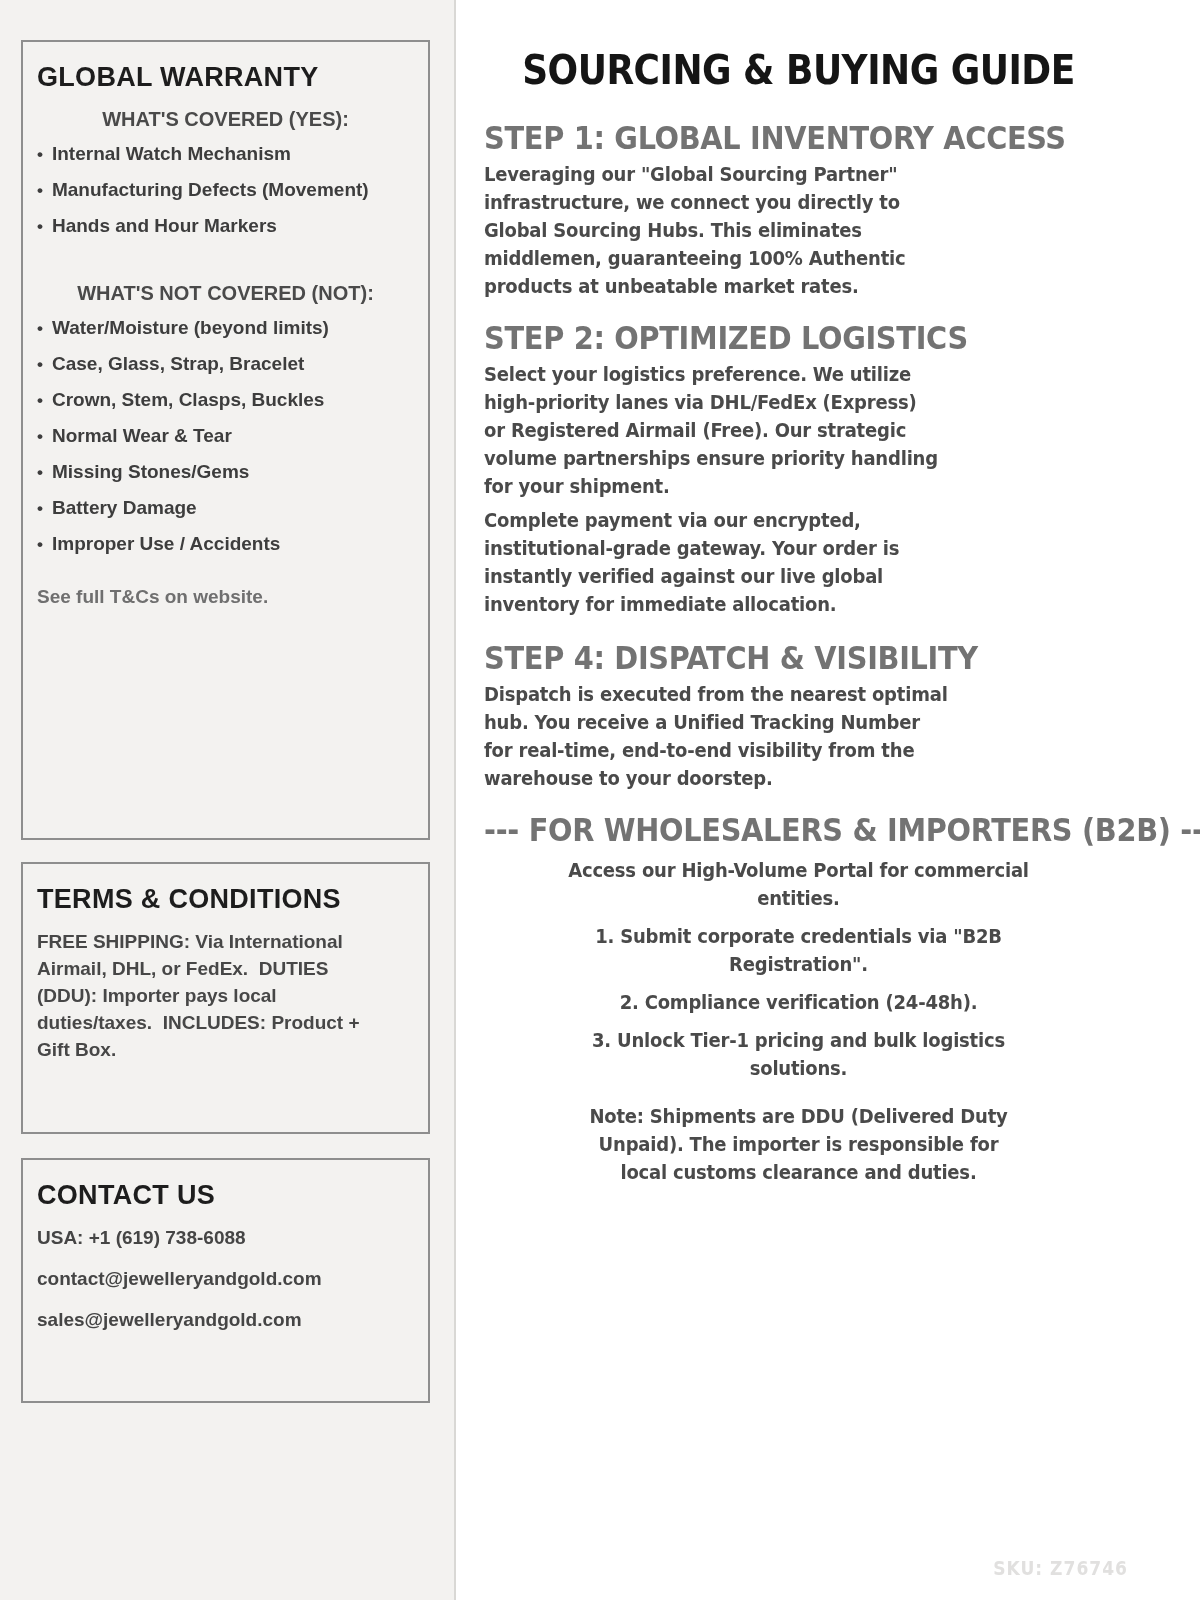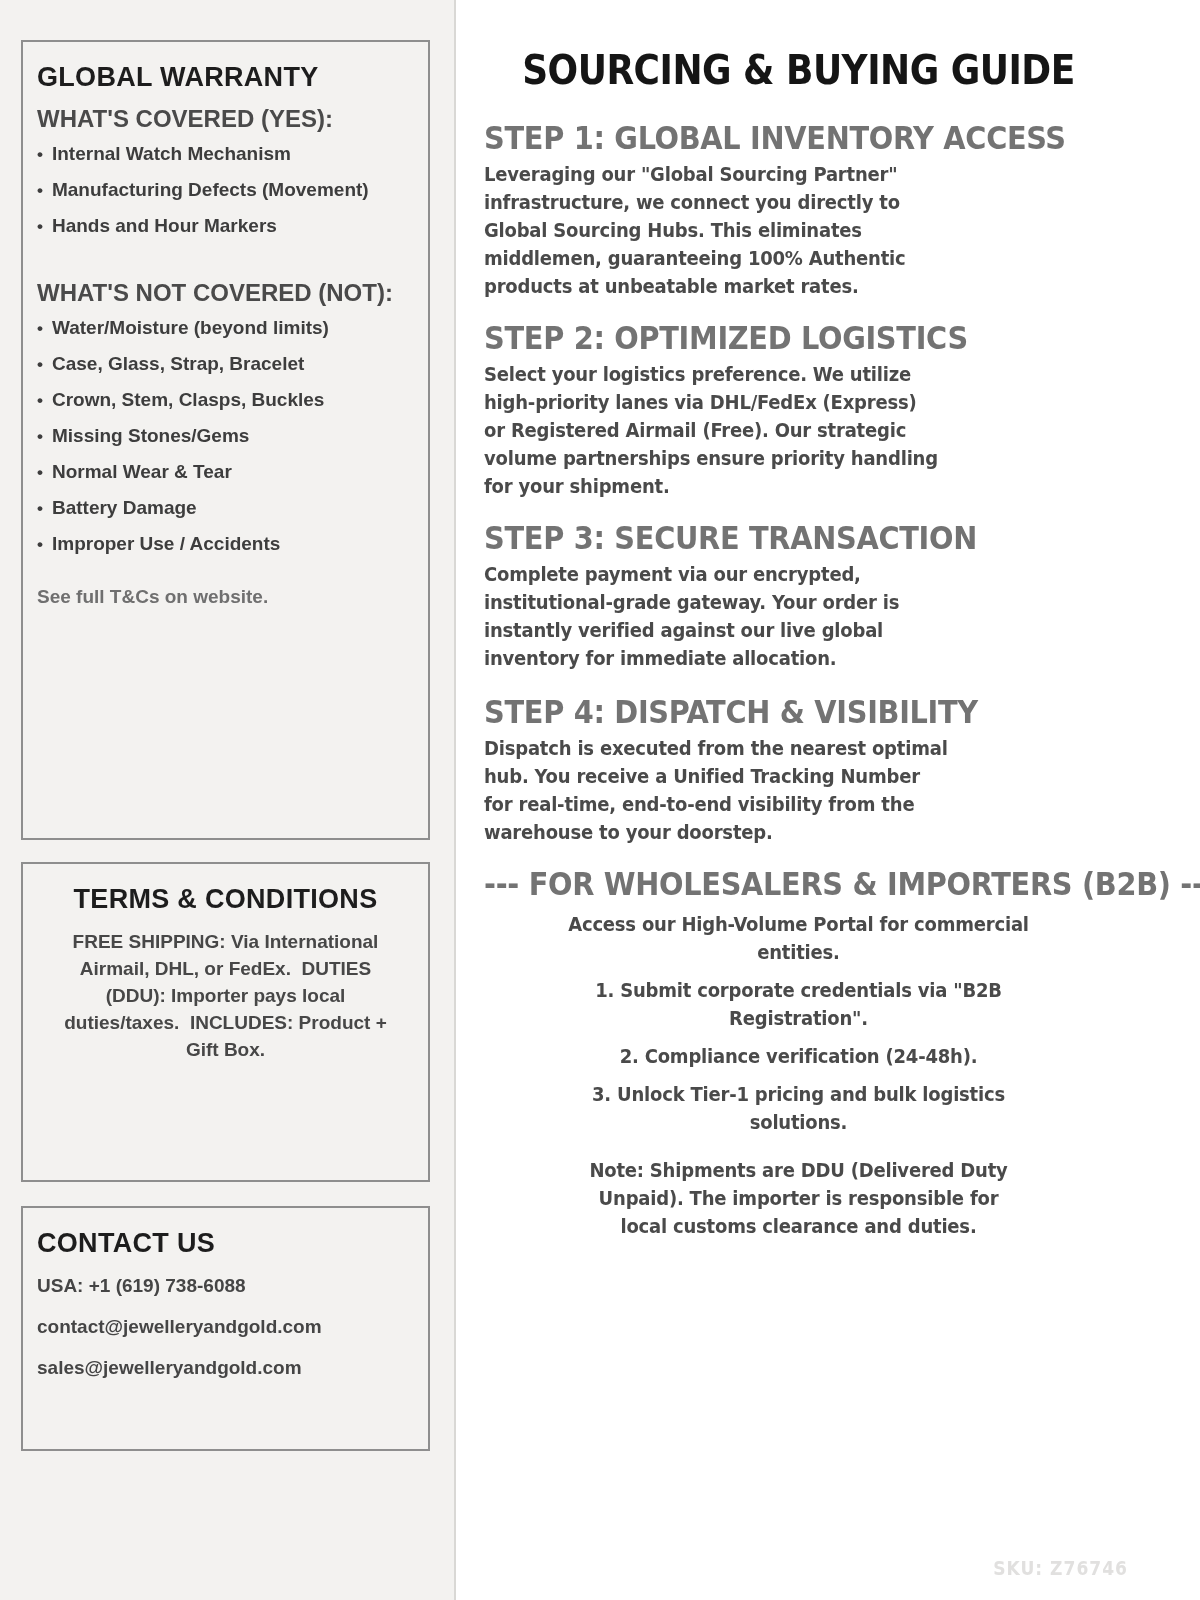--- a/index.html
+++ b/index.html
@@ -11,29 +11,29 @@
   .sidebar{
     position:absolute;left:0;top:0;width:456px;height:1600px;
     background:#f3f2f0;border-right:2px solid #d9d8d5;
     box-sizing:border-box;padding:40px 24px 0 21px;
   }
   .panel{
     border:2px solid #8e8e8e;box-sizing:border-box;
     padding:12px 14px;background:#f3f2f0;
   }
   .panel--warranty{height:800px;margin-bottom:22px;}
-  .panel--terms{height:320px;margin-bottom:24px;text-align:center;}
+  .panel--terms{height:272px;margin-bottom:24px;}
   .panel--contact{height:245px;}
   .panel-title{
     font-size:27px;font-weight:bold;color:#1d1d1d;
     line-height:34px;margin:6px 0 12px;letter-spacing:.3px;
   }
   .subhead{
-    font-size:24px;font-weight:bold;color:#4a4a4a;
-    line-height:26px;margin:0 0 4px;
+    font-size:20px;font-weight:bold;color:#4a4a4a;
+    line-height:26px;margin:0 0 4px;text-align:center;
   }
   .subhead--second{margin-top:36px;}
   ul.blist{list-style:none;margin:0;padding:0;}
   ul.blist li{
     font-size:19px;font-weight:bold;color:#3d3d3d;line-height:35px;
     white-space:nowrap;
   }
   .bullet{margin-right:9px;font-size:17px;color:#3d3d3d;}
   .footnote{margin-top:24px;font-size:19px;font-weight:bold;color:#6f6f6f;}
   .terms-body{
@@ -90,22 +90,22 @@
         <li><span class="bullet">•</span><span>Internal Watch Mechanism</span></li>
         <li><span class="bullet">•</span><span>Manufacturing Defects (Movement)</span></li>
         <li><span class="bullet">•</span><span>Hands and Hour Markers</span></li>
       </ul>
 
       <div class="subhead subhead--second">WHAT'S NOT COVERED (NOT):</div>
       <ul class="blist">
         <li><span class="bullet">•</span><span>Water/Moisture (beyond limits)</span></li>
         <li><span class="bullet">•</span><span>Case, Glass, Strap, Bracelet</span></li>
         <li><span class="bullet">•</span><span>Crown, Stem, Clasps, Buckles</span></li>
+        <li><span class="bullet">•</span><span>Normal Wear &amp; Tear</span></li>
         <li><span class="bullet">•</span><span>Missing Stones/Gems</span></li>
-        <li><span class="bullet">•</span><span>Normal Wear &amp; Tear</span></li>
         <li><span class="bullet">•</span><span>Battery Damage</span></li>
         <li><span class="bullet">•</span><span>Improper Use / Accidents</span></li>
       </ul>
 
       <div class="footnote">See full T&amp;Cs on website.</div>
     </div>
 
     <div class="panel panel--terms">
       <div class="panel-title">TERMS &amp; CONDITIONS</div>
       <div class="terms-body">FREE SHIPPING: Via International
@@ -139,21 +139,20 @@
     <div>
       <div class="step-head step-head--s2">STEP 2: OPTIMIZED LOGISTICS</div>
       <div class="step-body">Select your logistics preference. We utilize
 high-priority lanes via DHL/FedEx (Express)
 or Registered Airmail (Free). Our strategic
 volume partnerships ensure priority handling
 for your shipment.</div>
     </div>
 
     <div>
-      <div class="step-head step-head--s3">STEP 3: SECURE TRANSACTION</div>
       <div class="step-body">Complete payment via our encrypted,
 institutional-grade gateway. Your order is
 instantly verified against our live global
 inventory for immediate allocation.</div>
     </div>
 
     <div>
       <div class="step-head step-head--s4">STEP 4: DISPATCH &amp; VISIBILITY</div>
       <div class="step-body">Dispatch is executed from the nearest optimal
 hub. You receive a Unified Tracking Number

